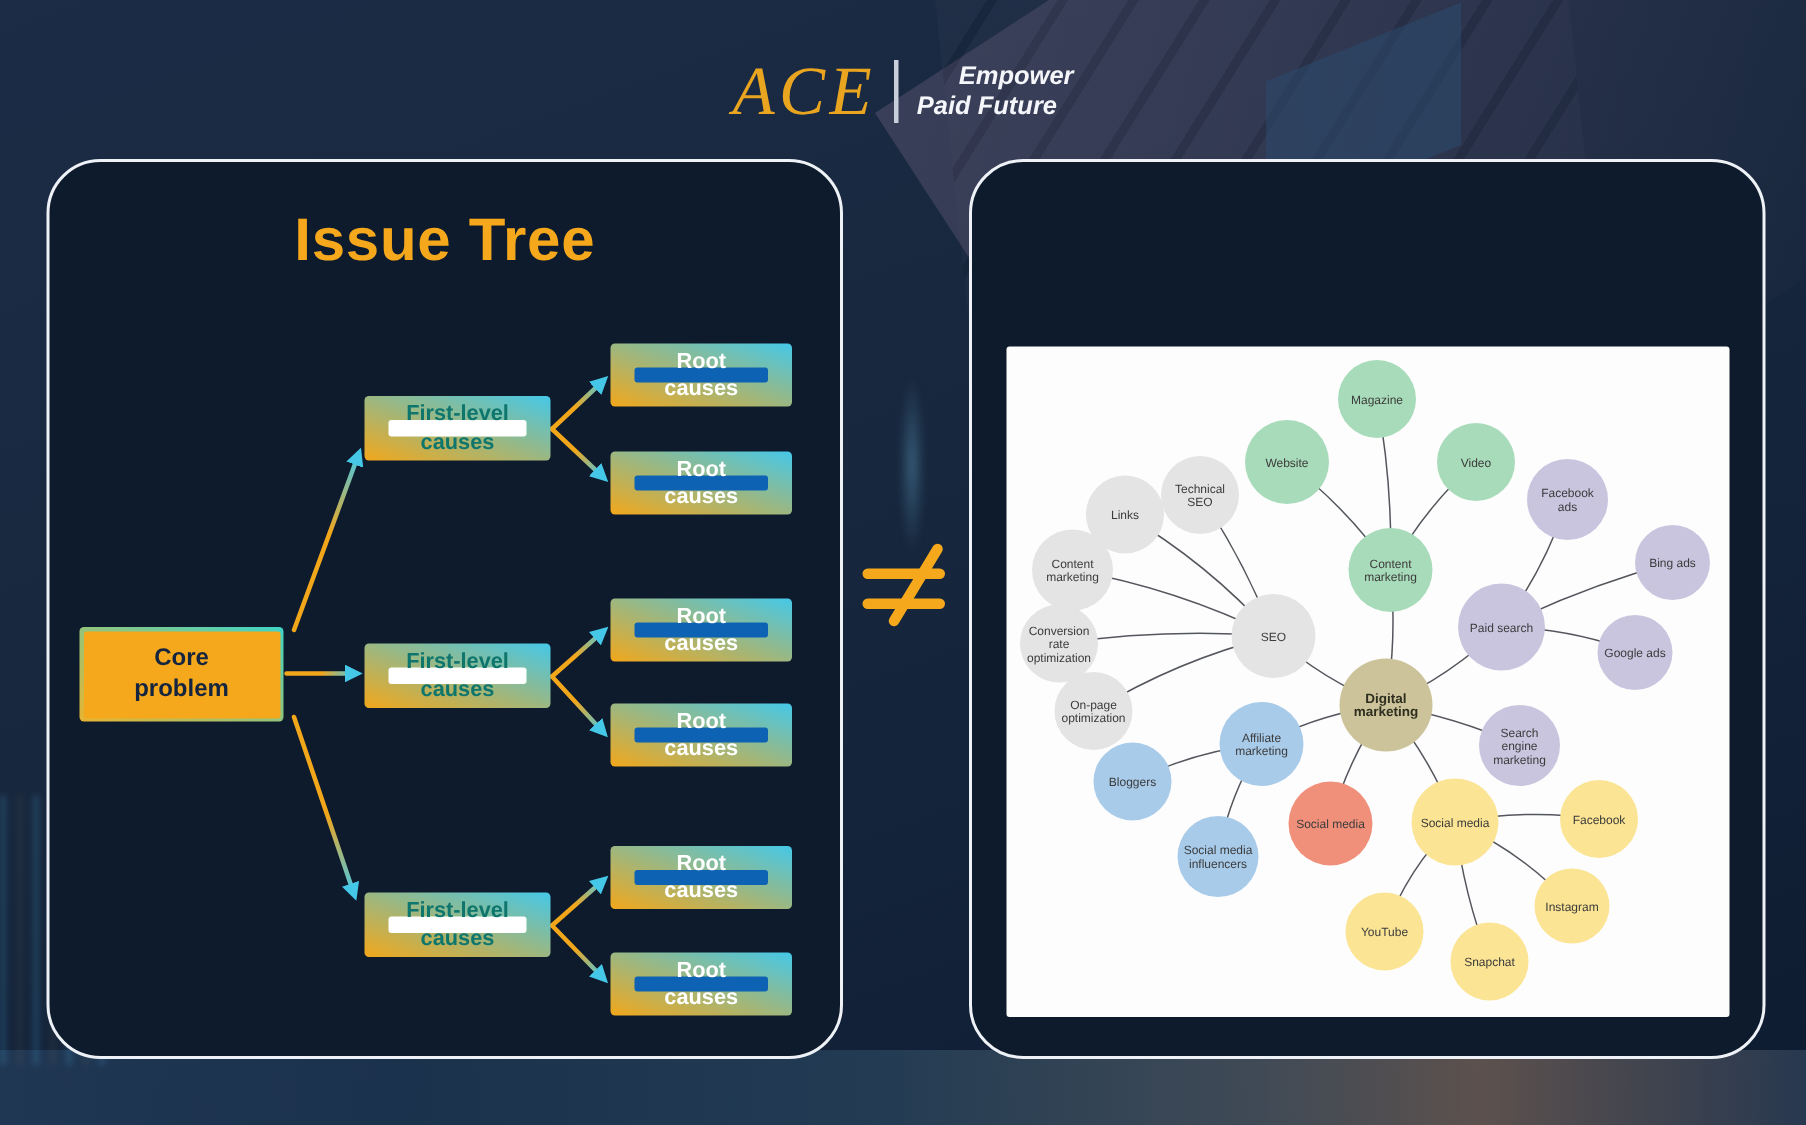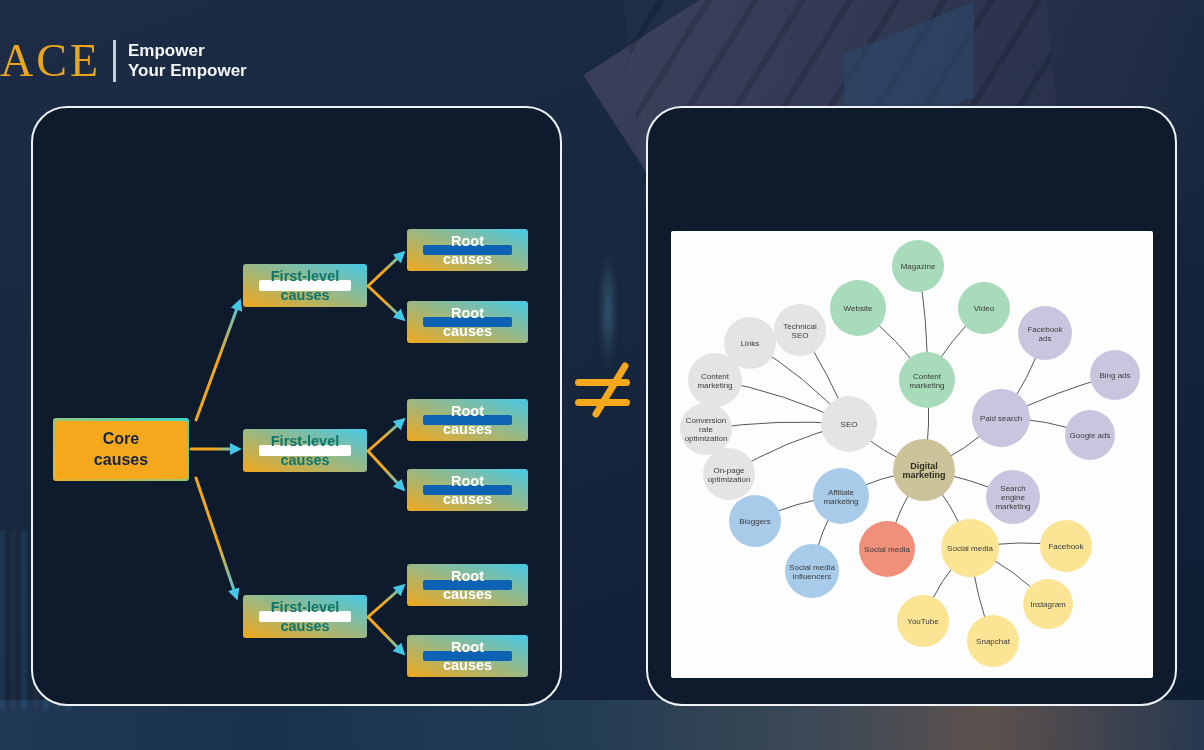--- a/index.html
+++ b/index.html
@@ -17,21 +17,21 @@
             opacity:.55;transform:skewY(-22deg);}
   .bg-water{position:absolute;bottom:0;left:0;width:100%;height:50px;
             background:linear-gradient(90deg,#223a57 0%,#1c3450 22%,#254058 48%,#49525c 70%,#6a5a52 82%,#2c3d55 100%);
             opacity:.85;}
   .bg-lights{position:absolute;left:0;bottom:40px;width:70px;height:180px;
              background:repeating-linear-gradient(90deg,rgba(80,180,230,.25) 0 4px,rgba(20,40,70,0) 4px 12px,rgba(220,180,120,.12) 12px 15px,rgba(20,40,70,0) 15px 22px);
              filter:blur(2px);opacity:.8;}
   .bg-glow{position:absolute;left:600px;top:250px;width:16px;height:120px;
            background:radial-gradient(closest-side,rgba(120,200,240,.35),rgba(0,0,0,0));filter:blur(3px);}
   
-  .logo{position:absolute;top:38px;left:0;width:1204px;display:flex;align-items:center;gap:12px;}
+  .logo{position:absolute;top:38px;left:0;width:1204px;display:flex;justify-content:center;align-items:center;gap:12px;font-style:italic;}
   .logo-brand{font-family:"Liberation Serif",serif;font-size:46px;color:#E9A51F;letter-spacing:3px;line-height:1;}
   .logo-divider{width:3px;height:42px;background:#c8cfdb;}
   .logo-tagline{color:#f4f6fa;font-weight:bold;font-size:17px;line-height:1.2;}
   
   .panel{position:absolute;top:106px;height:600px;background:#0E1B2D;
          border:2px solid #eef2f7;border-radius:36px;box-sizing:border-box;}
   #panel-left{left:31px;width:531px;}
   #panel-right{left:646px;width:531px;}
   .panel-title{position:absolute;top:138px;width:531px;text-align:center;
                font-size:40px;font-weight:800;color:#F5A81C;letter-spacing:.5px;}
@@ -64,27 +64,28 @@
   <div class="bg-cable"></div>
   <div class="bg-steel"></div>
   <div class="bg-glow"></div>
   <div class="bg-water"></div>
   <div class="bg-lights"></div>
 
   <div class="logo">
     <span class="logo-brand">ACE</span>
     <span class="logo-divider"></span>
     <span class="logo-tagline">
-      <span style="display:block;">Empower</span>
-      <span style="display:block;">Your Empower</span>
+      <span style="display:block;margin-left:28px;">Empower</span>
+      <span style="display:block;">Paid Future</span>
     </span>
   </div>
 
   <div class="panel" id="panel-left"></div>
   <div class="panel" id="panel-right"></div>
+  <div class="panel-title" id="title-left">Issue Tree</div>
 
   <svg id="tree-arrows" width="1204" height="750" viewBox="0 0 1204 750">
     <defs>
       <marker id="ah" viewBox="0 0 10 10" refX="6" refY="5" markerWidth="4" markerHeight="4" orient="auto">
         <path d="M0,0 L10,5 L0,10 z" fill="#45C8E8"></path>
       </marker>
       <linearGradient id="g1" gradientUnits="userSpaceOnUse" x1="196" y1="420" x2="239" y2="303">
         <stop offset="0" stop-color="#F2A71B"></stop>
           <stop offset=".55" stop-color="#F2A71B"></stop>
           <stop offset="1" stop-color="#45C8E8"></stop>
@@ -138,21 +139,21 @@
       <path d="M368,286 L402,318" stroke="url(#g5)" marker-end="url(#ah)"></path>
       <path d="M368,451 L402,421" stroke="url(#g6)" marker-end="url(#ah)"></path>
       <path d="M368,451 L402,488" stroke="url(#g7)" marker-end="url(#ah)"></path>
       <path d="M368,617 L402,587" stroke="url(#g8)" marker-end="url(#ah)"></path>
       <path d="M368,617 L402,652" stroke="url(#g9)" marker-end="url(#ah)"></path>
     </g>
   </svg>
 
   <div class="gbox core" style="left:53px;top:418px;width:136px;height:63px;">
     <div class="gbox-inner">
-        <span class="w84">Core causes</span>
+        <span class="w84">Core problem</span>
       </div>
   </div>
 
   <div class="gbox fl" style="left:243px;top:264px;width:124px;height:43px;">
     <div class="gbox-inner">
         <span class="w84">First-level causes</span>
       </div>
   </div>
   <div class="gbox fl" style="left:243px;top:429px;width:124px;height:43px;">
     <div class="gbox-inner">

